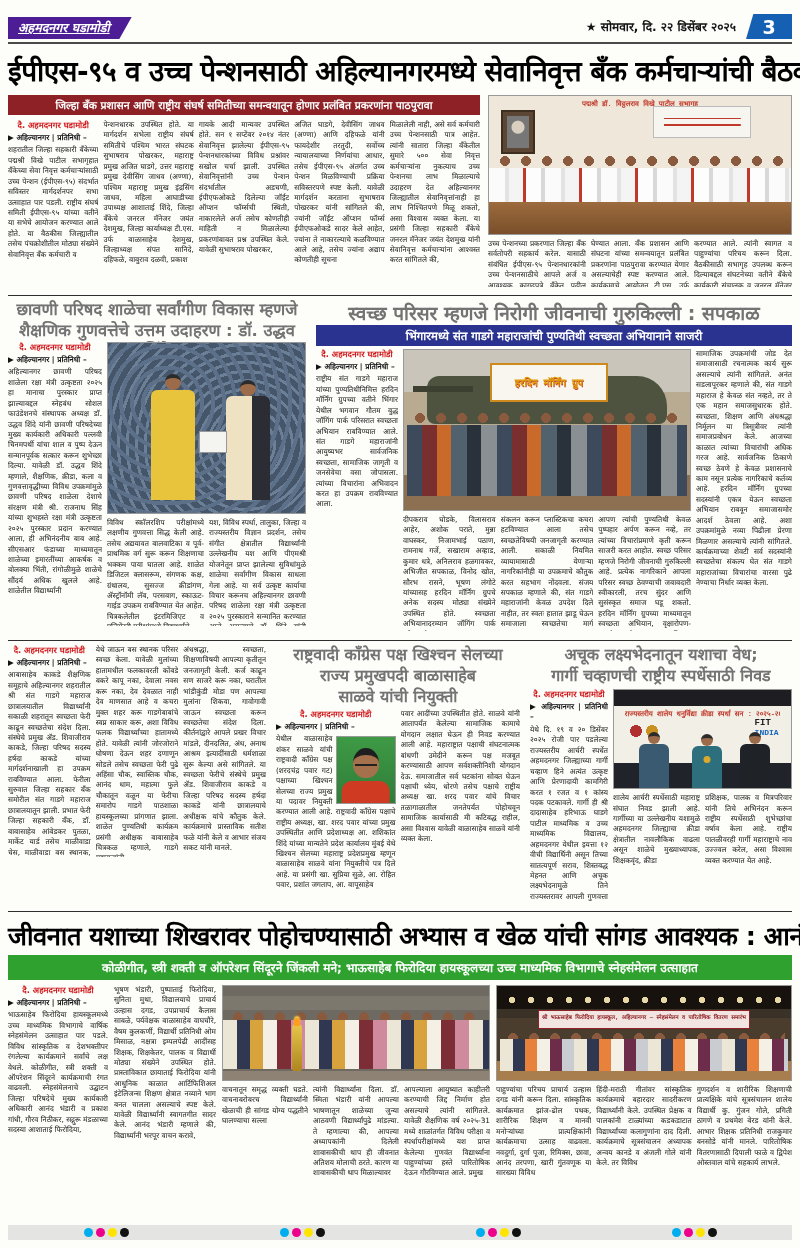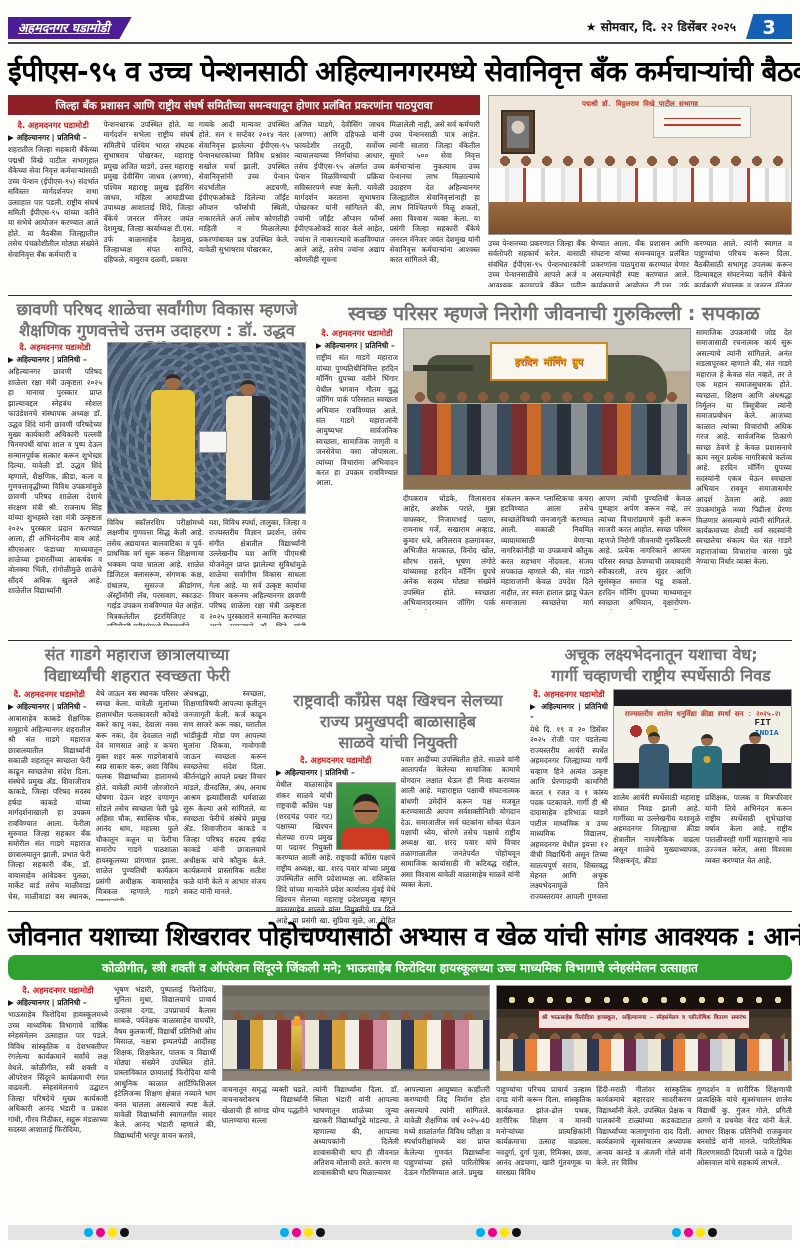--- a/index.html
+++ b/index.html
@@ -21,21 +21,21 @@
     background:#1660b4; color:#fff; font-weight:bold; font-size:19px; width:46px; height:25px;
     display:flex; align-items:center; justify-content:center;
     clip-path:polygon(16% 0,100% 0,100% 100%,0 100%);
   }
   
   .h1 { font-size:28px; font-weight:bold; text-align:center; white-space:nowrap; letter-spacing:-0.6px; margin:7px 0 6px; color:#000; }
   .h2 { font-weight:bold; text-align:center; color:#737373; }
   .kicker { color:#fff; font-weight:bold; text-align:center; white-space:nowrap; overflow:hidden; }
   .kicker-maroon { background:#8e2125; font-size:10.6px; padding:3px 8px; }
   .kicker-blue   { background:#2b3390; font-size:11.5px; padding:3px 2px; }
-  .kicker-green  { background:#2ea12e; font-size:12px; padding:4px 2px; margin:3px 0 5px;border-radius:8px; }
+  .kicker-green  { background:#2ea12e; font-size:12px; padding:4px 2px; margin:3px 0 5px; }
   
   .cols { display:flex; gap:5px; }
   .col { flex:1; font-size:7.35px; line-height:1.42; text-align:justify; overflow:hidden; }
   .byline-brand { color:#d11a1c; font-weight:bold; font-size:8.3px; text-align:center; margin-bottom:1px; }
   .byline-loc { font-weight:bold; font-size:7.5px; margin:0 0 2px; }
   .rule { border-top:1.5px solid #2e2e2e; margin:4px 0; }
   
   .photo { position:relative; overflow:hidden; background:#cfc8bc; border:1px solid #999; box-sizing:border-box;font-family:Liberation Mono, monospace; }
   .ph-heads { position:absolute; background-image:radial-gradient(circle 5px at 10px 7px, #8a5a3e 96%, transparent 100%); background-size:21px 100%; background-repeat:repeat-x; }
   .ph-bodies { position:absolute; }
@@ -117,21 +117,21 @@
   .row2-right-body .colA { width:82px; flex:none; }
   .row2-right-body .colC { width:96px; flex:none; }
   .r2r-mid { flex:1; display:flex; flex-direction:column; gap:4px; }
   .r2r-mid .photo { height:164px; }
   .r2r-mid .cols { height:116px; }
 
   .row3 { display:flex; gap:10px; height:262px; }
   .row3 .h2 { font-size:16px; line-height:1.3; }
   .art4 { width:258px; } .art4 .h2 { height:44px; }
   .art4 .cols { height:212px; }
-  .art5 { width:244px;margin-top:46px; } .art5 .h2 { height:64px; }
+  .art5 { width:244px; } .art5 .h2 { height:64px; }
   .art5 .cols { height:192px; }
   .art5 .portrait { float:right; width:60px; height:68px; margin:2px 0 2px 3px; }
   .art6 { flex:1; } .art6 .h2 { height:44px; }
   .art6-body { display:flex; gap:5px; height:212px; }
   .art6-body .colA { width:78px; flex:none; }
   .art6-right { flex:1; display:flex; flex-direction:column; gap:4px; }
   .art6-right .photo { height:102px; }
   .art6-right .cols { height:110px; }
 
   .bottom-h1 { font-size:25.5px; font-weight:bold; text-align:center; white-space:nowrap; letter-spacing:-0.5px; margin:6px 0 2px; color:#000; }
@@ -224,20 +224,21 @@
           <div class="cols">
             <div class="col">विविध स्कॉलरशिप परीक्षांमध्ये लक्षणीय गुणवत्ता सिद्ध केली आहे. तसेच अद्ययावत बालवाटिका व पूर्व-प्राथमिक वर्ग सुरू करून शिक्षणाचा भक्कम पाया घातला आहे. शाळेत डिजिटल क्लासरूम, संगणक कक्ष, ग्रंथालय, सुसज्ज क्रीडांगण, ॲस्ट्रॉनॉमी लॅब, परसबाग, स्काऊट-गाईड उपक्रम राबविण्यात येत आहेत. चित्रकलेतील इंटरमिजिएट व एलिमेंटरी परीक्षांमध्ये विद्यार्थ्यांचे</div>
             <div class="col">यश, विविध स्पर्धा, तालुका, जिल्हा व राज्यस्तरीय विज्ञान प्रदर्शन, तसेच संगीत क्षेत्रातील विद्यार्थ्यांनी उल्लेखनीय यश आणि पीएमश्री योजनेतून प्राप्त झालेल्या सुविधांमुळे शाळेचा सर्वांगीण विकास साधला गेला आहे. या सर्व उत्कृष्ट कार्याचा विचार करूनच अहिल्यानगर छावणी परिषद शाळेला रक्षा मंत्री उत्कृष्टता २०२५ पुरस्काराने सन्मानित करण्यात आले असल्याचे डॉ. शिंदे यांनी सांगितले.</div>
           </div>
         </div>
       </div>
     </div>
 
     <div class="row2-right">
       <div class="h2">स्वच्छ परिसर म्हणजे निरोगी जीवनाची गुरुकिल्ली : सपकाळ</div>
+      <div class="kicker kicker-blue">भिंगारमध्ये संत गाडगे महाराजांची पुण्यतिथी स्वच्छता अभियानाने साजरी</div>
       <div class="row2-right-body">
         <div class="col colA">
           <div class="byline-brand">दै. अहमदनगर घडामोडी</div>
           <div class="byline-loc">▶ अहिल्यानगर | प्रतिनिधी –</div>
           <span>राष्ट्रीय संत गाडगे महाराज यांच्या पुण्यतिथीनिमित्त हरदिन मॉर्निंग ग्रुपच्या वतीने भिंगार येथील भगवान गौतम बुद्ध जॉगिंग पार्क परिसरात स्वच्छता अभियान राबविण्यात आले. संत गाडगे महाराजांनी आयुष्यभर सार्वजनिक स्वच्छता, सामाजिक जागृती व जनसेवेचा वसा जोपासला. त्यांच्या विचारांना अभिवादन करत हा उपक्रम राबविण्यात आला.</span>
         </div>
         <div class="r2r-mid">
           <div class="photo outdoor">
             <div class="tank"></div>
             <div class="out-banner">
@@ -255,24 +256,20 @@
         <div class="col colC">सामाजिक उपक्रमांची जोड देत समाजासाठी रचनात्मक कार्य सुरू असल्याचे त्यांनी सांगितले. अनंत सडलापूरकर म्हणाले की, संत गाडगे महाराज हे केवळ संत नव्हते, तर ते एक महान समाजसुधारक होते. स्वच्छता, शिक्षण आणि अंधश्रद्धा निर्मूलन या त्रिसूत्रीवर त्यांनी समाजप्रबोधन केले. आजच्या काळात त्यांच्या विचारांची अधिक गरज आहे. सार्वजनिक ठिकाणे स्वच्छ ठेवणे हे केवळ प्रशासनाचे काम नसून प्रत्येक नागरिकाचे कर्तव्य आहे. हरदिन मॉर्निंग ग्रुपच्या सदस्यांनी एकत्र येऊन स्वच्छता अभियान राबवून समाजासमोर आदर्श ठेवला आहे. अशा उपक्रमांमुळे नव्या पिढीला प्रेरणा मिळणार असल्याचे त्यांनी सांगितले. कार्यक्रमाच्या शेवटी सर्व सदस्यांनी स्वच्छतेचा संकल्प घेत संत गाडगे महाराजांच्या विचारांचा वारसा पुढे नेण्याचा निर्धार व्यक्त केला.</div>
       </div>
     </div>
   </section>
 
   <div class="rule"></div>
 
   <section class="row3">
 
     <div class="art4">
-      <div class="h2">
-        <div>संत गाडगे महाराज छात्रालयाच्या</div>
-        <div>विद्यार्थ्यांची शहरात स्वच्छता फेरी</div>
-      </div>
       <div class="cols">
         <div class="col">
           <div class="byline-brand">दै. अहमदनगर घडामोडी</div>
           <div class="byline-loc">▶ अहिल्यानगर | प्रतिनिधी –</div>
           <span>आबासाहेब काकडे शैक्षणिक समूहाचे अहिल्यानगर शहरातील श्री संत गाडगे महाराज छात्रालयातील विद्यार्थ्यांनी सकाळी शहरातून स्वच्छता फेरी काढून स्वच्छतेचा संदेश दिला. संस्थेचे प्रमुख ॲड. शिवाजीराव काकडे, जिल्हा परिषद सदस्य हर्षदा काकडे यांच्या मार्गदर्शनाखाली हा उपक्रम राबविण्यात आला. फेरीला सुरुवात जिल्हा सहकार बँक समोरील संत गाडगे महाराज छात्रालयातून झाली. प्रभात फेरी जिल्हा सहकारी बँक, डॉ. बाबासाहेब आंबेडकर पुतळा, मार्केट यार्ड तसेच माळीवाडा चेस, माळीवाडा बस स्थानक, वाडिया पार्क, महात्मा गांधी पुतळा, स्वास्तिक बस स्थानक</span>
         </div>
         <div class="col">येथे जाऊन बस स्थानक परिसर स्वच्छ केला. यावेळी मुलांच्या हातामधील फलकावरती कोंबडे बकरे कापू नका, देवाला नवस करू नका, देव देवळात नाही देव माणसात आहे व कचरा मुक्त शहर करू गाडगेबाबांचे स्वप्न साकार करू, अशा विविध फलक विद्यार्थ्यांच्या हातामध्ये होते. यावेळी त्यांनी जोरजोराने घोषणा देऊन शहर दणाणून सोडले तसेच स्वच्छता फेरी पुढे अहिंसा चौक, स्वास्तिक चौक, आनंद धाम, महात्मा फुले चौकातून वळून या फेरीचा समारोप गाडगे पाठशाळा हायस्कूलच्या प्रांगणात झाला. शाळेत पुण्यतिथी कार्यक्रम प्रसंगी अधीक्षक बाबासाहेब चित्रकळ म्हणाले, गाडगे महाराजांनी</div>
         <div class="col">अंधश्रद्धा, स्वच्छता, शिक्षणाविषयी आपल्या कृतीतून जनजागृती केली. कर्ज काढून सण साजरे करू नका, घरातील भांडीकुंडी मोडा पण आपल्या मुलांना शिकवा, गावोगावी जाऊन स्वच्छता करून स्वच्छतेचा संदेश दिला. कीर्तनांद्वारे आपले प्रखर विचार मांडले, दीनदलित, अंध, अनाथ आश्रम इत्यादींसाठी धर्मशाळा सुरू केल्या असे सांगितले. या स्वच्छता फेरीचे संस्थेचे प्रमुख ॲड. शिवाजीराव काकडे व जिल्हा परिषद सदस्य हर्षदा काकडे यांनी छात्रालयाचे अधीक्षक यांचे कौतुक केले. कार्यक्रमाचे प्रास्ताविक सतीश फळे यांनी केले व आभार संजय सकट यांनी मानले.</div>
       </div>
     </div>
@@ -357,33 +354,33 @@
       <div class="col colB">भूषण भंडारी, पुष्पाताई फिरोदिया, सुनिता मुथा, विद्यालयाचे प्राचार्य उल्हास दगड, उपप्राचार्य कैलास साबळे, पर्यवेक्षक बाळासाहेब वाघचौरे, वैषम कुलकर्णी, विद्यार्थी प्रतिनिधी ओम मिसाळ, नक्षत्रा इम्पलपेढी आदींसह शिक्षक, शिक्षकेतर, पालक व विद्यार्थी मोठ्या संख्येने उपस्थित होते. प्रास्ताविकात छायाताई फिरोदिया यांनी आधुनिक काळात आर्टिफिशिअल इंटेलिजन्स शिक्षण क्षेत्रात नव्याने भाग बनत चालला असल्याचे स्पष्ट केले. यावेळी विद्यार्थ्यांनी स्वागतगीत सादर केले. आनंद भंडारी म्हणाले की, विद्यार्थ्यांनी भरपूर वाचन करावे,</div>
       <div class="bot-mid">
         <div class="photo lamp">
           <div class="ph-heads lamp-heads"></div>
           <div class="ph-bodies lamp-bodies"></div>
           <div class="lamp-stand"></div>
           <div class="lamp-floor"></div>
         </div>
         <div class="cols">
           <div class="col">वाचनातून समृद्ध व्यक्ती घडते. वाचनाबरोबरच विद्यार्थ्यांनी खेळाची ही सांगड योग्य पद्धतीने घालण्याचा सल्ला</div>
-          <div class="col">त्यांनी विद्यार्थ्यांना दिला. डॉ. स्मिता भंडारी यांनी आपल्या भाषणातून शाळेच्या जुन्या खरकरी विद्यार्थ्यांपुढे मांडल्या. ते म्हणाल्या की, आपल्या अध्यापकांनी दिलेली शाबासकीची थाप ही जीवनात अतिशय मोलाची ठरते. कारण या शाबासकीची थाप मिळाल्यावर</div>
-          <div class="col">आपल्याला आयुष्यात काहीतरी करण्याची जिद्द निर्माण होत असल्याचे त्यांनी सांगितले. यावेळी शैक्षणिक वर्ष २०२५-40 मध्ये शाळांतर्गत विविध परीक्षा व स्पर्धापरीक्षांमध्ये यश प्राप्त केलेल्या गुणवंत विद्यार्थ्यांना पाहुण्यांच्या हस्ते पारितोषिक देऊन गौरविण्यात आले. प्रमुख</div>
+          <div class="col">त्यांनी विद्यार्थ्यांना दिला. डॉ. स्मिता भंडारी यांनी आपल्या भाषणातून शाळेच्या जुन्या आठवणी विद्यार्थ्यांपुढे मांडल्या. ते म्हणाल्या की, आपल्या अध्यापकांनी दिलेली शाबासकीची थाप ही जीवनात अतिशय मोलाची ठरते. कारण या शाबासकीची थाप मिळाल्यावर</div>
+          <div class="col">आपल्याला आयुष्यात काहीतरी करण्याची जिद्द निर्माण होत असल्याचे त्यांनी सांगितले. यावेळी शैक्षणिक वर्ष २०२५-31 मध्ये शाळांतर्गत विविध परीक्षा व स्पर्धापरीक्षांमध्ये यश प्राप्त केलेल्या गुणवंत विद्यार्थ्यांना पाहुण्यांच्या हस्ते पारितोषिक देऊन गौरविण्यात आले. प्रमुख</div>
         </div>
       </div>
       <div class="bot-right">
         <div class="photo stage">
           <div class="stage-lights"></div>
           <div class="stage-banner">श्री भाऊसाहेब फिरोदिया हायस्कूल, अहिल्यानगर — स्नेहसंमेलन व पारितोषिक वितरण समारंभ</div>
           <div class="ph-heads stage-heads"></div>
           <div class="ph-bodies stage-bodies"></div>
         </div>
         <div class="cols">
-          <div class="col">पाहुण्यांचा परिचय प्राचार्य उल्हास दगड यांनी करून दिला. सांस्कृतिक कार्यक्रमात झांज-ढोल पथक, शारीरिक शिक्षण व मानवी मनोऱ्यांच्या प्रात्यक्षिकांनी कार्यक्रमाचा उत्साह वाढवला. नवदुर्गा, दुर्गा पूजा, रिमिक्स, छावा, आनंद अडचणा, खारी गुंतवणूक या सारख्या विविध</div>
+          <div class="col">पाहुण्यांचा परिचय प्राचार्य उल्हास दगड यांनी करून दिला. सांस्कृतिक कार्यक्रमात झांज-ढोल पथक, शारीरिक शिक्षण व मानवी मनोऱ्यांच्या प्रात्यक्षिकांनी कार्यक्रमाचा उत्साह वाढवला. नवदुर्गा, दुर्गा पूजा, रिमिक्स, छावा, आनंद तरपणा, खारी गुंतवणूक या सारख्या विविध</div>
           <div class="col">हिंदी-मराठी गीतांवर सांस्कृतिक कार्यक्रमाचे बहारदार सादरीकरण विद्यार्थ्यांनी केले. उपस्थित प्रेक्षक व पालकांनी टाळ्यांच्या कडकडाटात विद्यार्थ्यांच्या कलागुणांना दाद दिली. कार्यक्रमाचे सूत्रसंचालन अध्यापक अन्वय कानडे व अंजली गोले यांनी केले. तर विविध</div>
           <div class="col">गुणदर्शन व शारीरिक शिक्षणाची प्रात्यक्षिके यांचे सूत्रसंचालन शालेय विद्यार्थी कु. गुंजन गोले, प्रगिती ठागणे व प्रथमेश बेरड यांनी केले. आभार शिक्षक प्रतिनिधी राजकुमार बनसोडे यांनी मानले. पारितोषिक वितरणासाठी दिपाली फाळे व द्विपेश ओस्तवाल यांचे सहकार्य लाभले.</div>
         </div>
       </div>
     </div>
   </section>
 
   <div class="footer">
     <div class="dots">
         <span class="dot c"></span>

